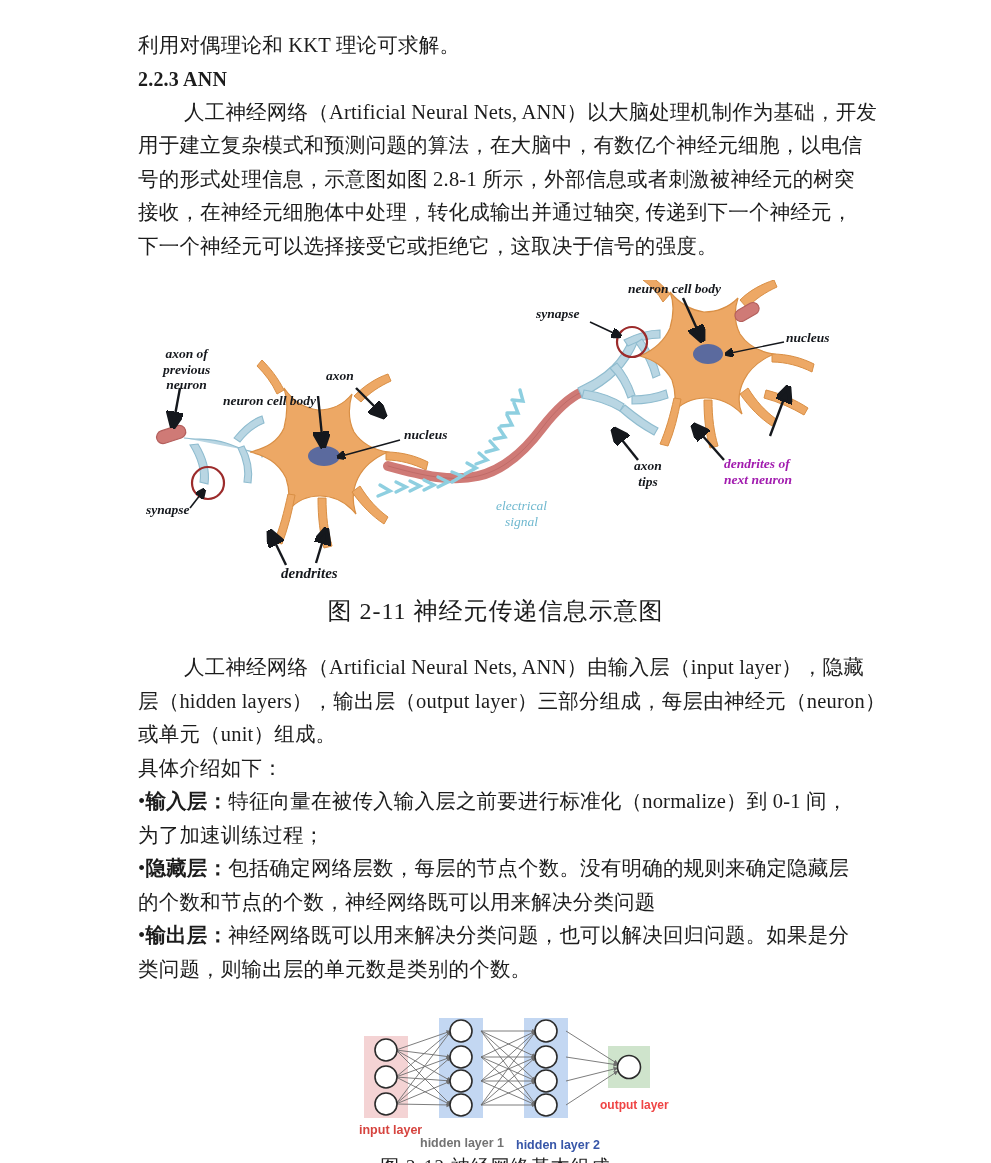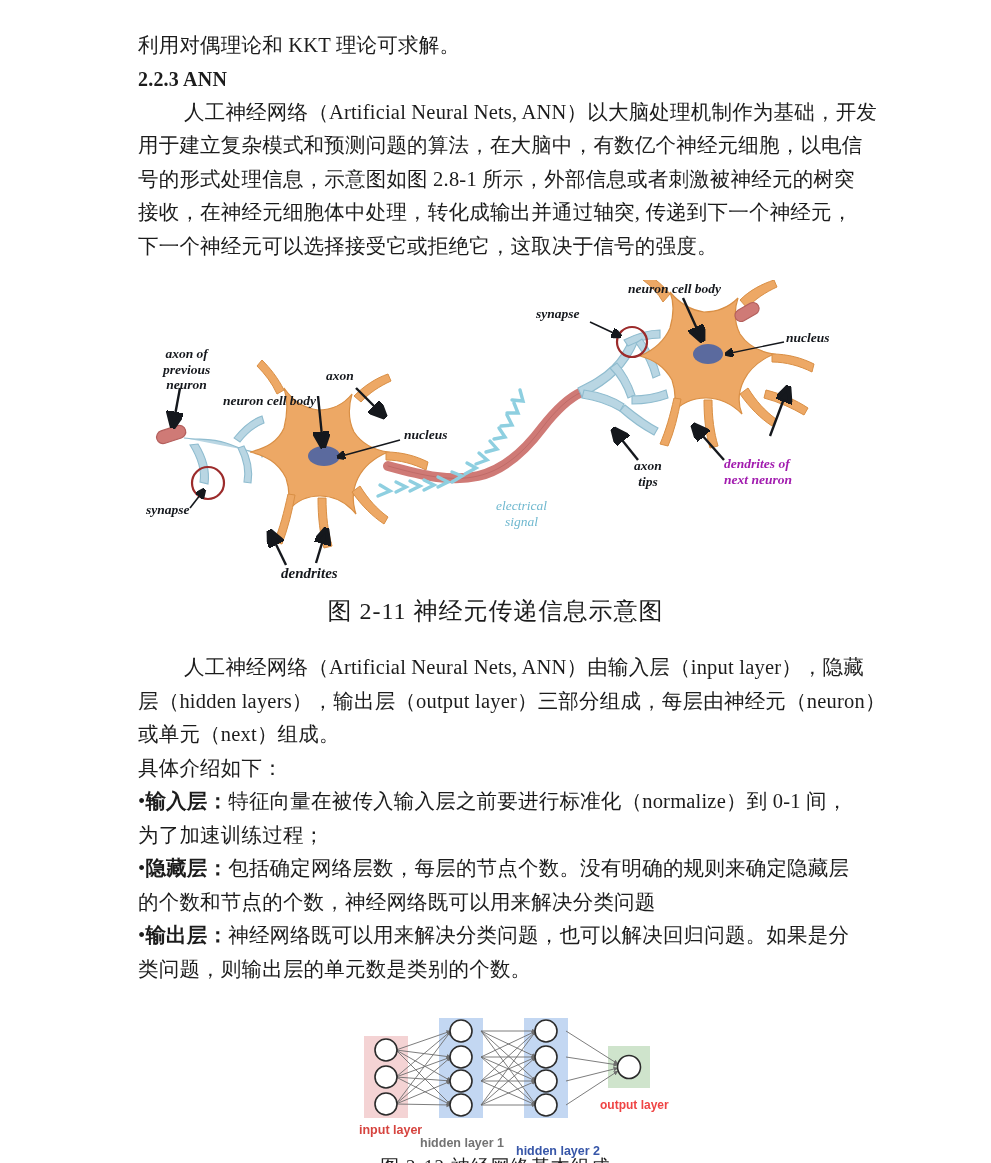--- a/index.html
+++ b/index.html
@@ -233,21 +233,21 @@
       <div>dendrites of</div>
       <div>next neuron</div>
     </div>
   </div>
 
   <div class="fig1-cap">图 2-11    神经元传递信息示意图</div>
 
   <div class="content" style="top:626px;">
     <div class="line para-line indent">人工神经网络（Artificial Neural Nets, ANN）由输入层（input layer），隐藏</div>
     <div class="line para-line">层（hidden layers），输出层（output layer）三部分组成，每层由神经元（neuron）</div>
-    <div class="line para-line">或单元（next）组成。</div>
+    <div class="line para-line">或单元（unit）组成。</div>
 
     <div class="line para-line">具体介绍如下：</div>
 
     <div class="line para-line">
       <span>•</span><span class="bold">输入层：</span><span>特征向量在被传入输入层之前要进行标准化（normalize）到 0-1 间，</span>
     </div>
     <div class="line para-line">为了加速训练过程；</div>
 
     <div class="line para-line">
       <span>•</span><span class="bold">隐藏层：</span><span>包括确定网络层数，每层的节点个数。没有明确的规则来确定隐藏层</span>
@@ -338,21 +338,21 @@
         <circle cx="279" cy="57" r="11.5"></circle>
       </g>
     </svg>
 
     <div style="position:absolute;left:9px;top:113px;font-family:'Liberation Sans',sans-serif;
                 font-size:12.5px;font-weight:bold;color:#d6443f;">input layer</div>
 
     <div style="position:absolute;left:70px;top:126px;font-family:'Liberation Sans',sans-serif;
                 font-size:12.5px;font-weight:bold;color:#737373;">hidden layer 1</div>
 
-    <div style="position:absolute;left:166px;top:134px;font-family:'Liberation Sans',sans-serif;
+    <div style="position:absolute;left:166px;top:128px;font-family:'Liberation Sans',sans-serif;
                 font-size:12.5px;font-weight:bold;color:#3756a8;">hidden layer 2</div>
 
     <div style="position:absolute;left:250px;top:88px;font-family:Liberation Sans, sans-serif;
                 font-size:12px;font-weight:bold;color:#ef4444;">output layer</div>
   </div>
 
   <div class="fig2-cap">图 2-12    神经网络基本组成</div>
 
 </div>
 

